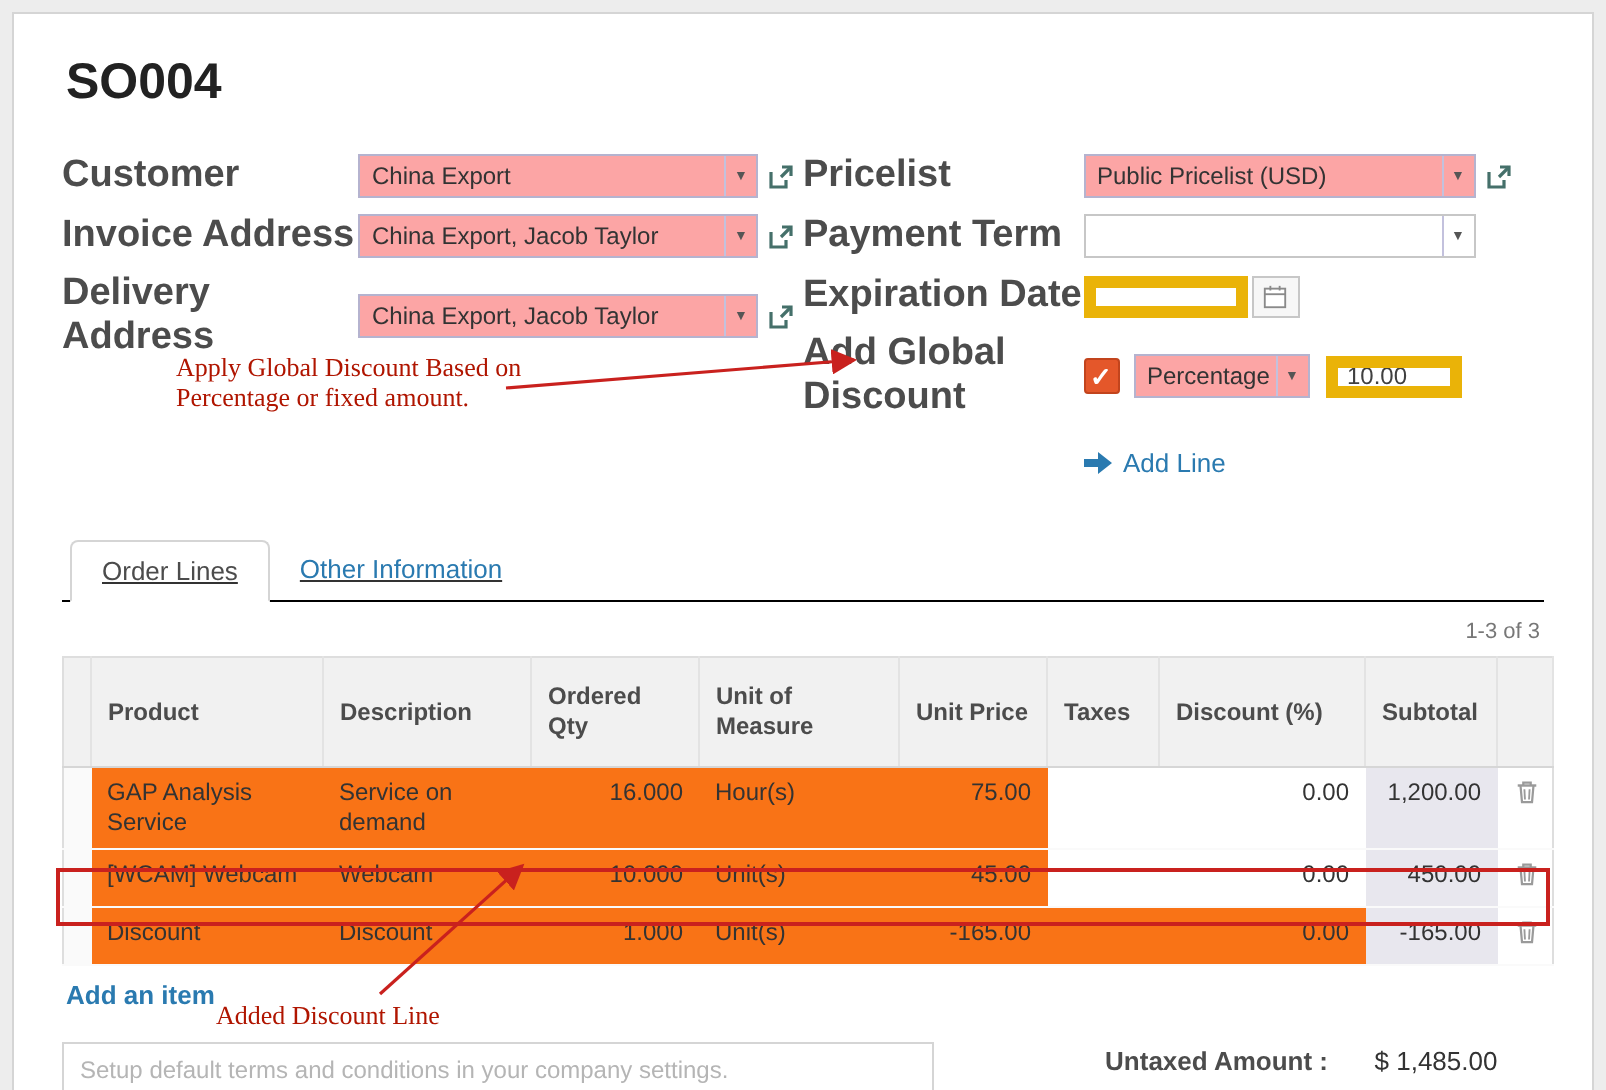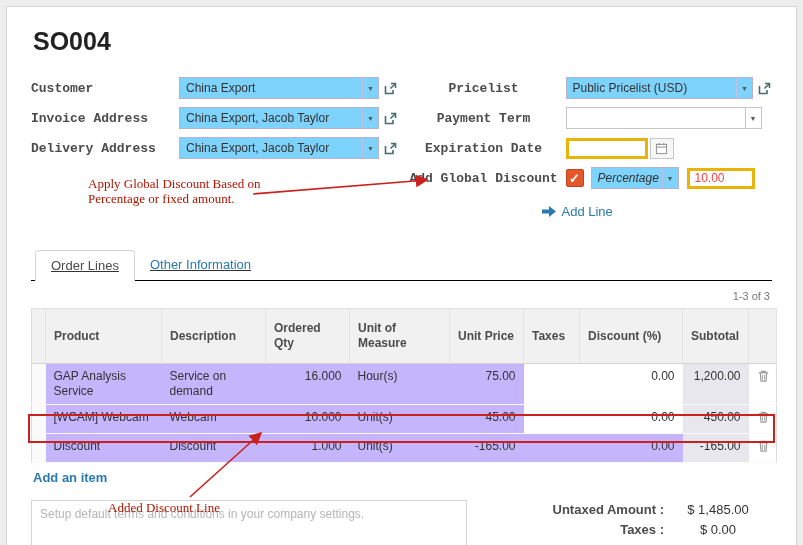--- a/index.html
+++ b/index.html
@@ -13,38 +13,38 @@
     margin:6px 6px 0 6px; min-height:539px;
     background:#fff; border:1px solid #d5d5d5; border-bottom:none;
     padding:12px 24px 0 24px;
   }
   h1.page-title { font-size:25px; font-weight:bold; color:#222; margin:8px 0 20px 2px; }
 
   
   .form { display:flex; }
   .fcol { width:50%; }
   .frow { display:flex; align-items:center; margin-bottom:6px; min-height:24px; }
-  .flabel { width:148px; font-weight:bold; color:#4c4c4c; font-size:13px; flex:none;font-family:Liberation Mono, monospace; }
-  .fcol.right .flabel { width:164px;text-align:center; }
+  .flabel { width:148px; font-weight:bold; color:#4c4c4c; font-size:19px; flex:none; }
+  .fcol.right .flabel { width:140px; }
 
   .sel {
     display:inline-flex; align-items:stretch; height:22px;
-    background:#7dd3fc; border:1px solid #b5b3cf;
+    background:#fca5a5; border:1px solid #b5b3cf;
   }
   .sel.white { background:#fff; border-color:#c7c7c7; }
   .sel .val { padding:3px 6px; font-size:12px; color:#333; flex:1; white-space:nowrap; overflow:hidden; }
   .sel .arw { width:16px; flex:none; border-left:1px solid #c3c1dd; display:flex; align-items:center; justify-content:center; color:#555; }
   .sel .arw::after { content:"▼"; font-size:7px; }
-  .w200 { width:200px; } .w196 { width:196px; } .w88 { width:88px;font-style:italic; }
+  .w200 { width:200px; } .w196 { width:196px; } .w88 { width:88px; }
 
   .extlink { margin-left:4px; display:inline-flex; }
 
   input.txt {
-    height:21px; border:3px solid #eab308; font:12px "Liberation Sans",sans-serif;
-    padding:2px 5px; color:#ef4444;
+    height:21px; border:6px solid #eab308; font:12px "Liberation Sans",sans-serif;
+    padding:2px 5px; color:#404040;
   }
   .date-input { width:82px; }
   .amount-input { width:68px; margin-left:8px; }
   .cal-btn {
     width:24px; height:21px; margin-left:2px; border:1px solid #c7c7c7;
     background:#f7f7f7; display:inline-flex; align-items:center; justify-content:center;
   }
   .cb {
     width:18px; height:18px; background:#e4572a; border:1px solid #c2441d; border-radius:2px;
     margin-right:7px; display:inline-flex; align-items:center; justify-content:center; flex:none;
@@ -68,21 +68,21 @@
   
   .table-wrap { position:relative; }
   table.lines { width:100%; border-collapse:collapse; table-layout:fixed; font-size:12px; border:1px solid #dedede; }
   table.lines th {
     background:#f1f1f1; font-weight:bold; color:#4c4c4c; text-align:left;
     padding:12px 8px; font-size:12px; line-height:15px;
     border-right:1px solid #e3e3e3; border-bottom:1px solid #d6d6d6;
   }
   table.lines td { padding:5px 8px; line-height:15px; vertical-align:top; border-bottom:1px solid #fafafa; }
   th.num, td.num { text-align:right; }
-  td.lav { background:#c4b5fd; }
+  td.lav { background:#f97316; }
   td.white { background:#fff; }
   td.sub { background:#e8e7ee; text-align:right; }
   td.handle { background:#fafafa; padding:0; }
   td.trash { background:#fff; text-align:center; padding-top:6px; }
   .row3-outline {
     position:absolute; left:-3px; right:-3px; top:106px; height:29px;
     border:2px solid #c9211e; pointer-events:none;
   }
   .add-item { display:inline-block; margin:7px 0 0 2px; color:#2a7ab0; font-size:13px; font-weight:bold; cursor:pointer; }
 

